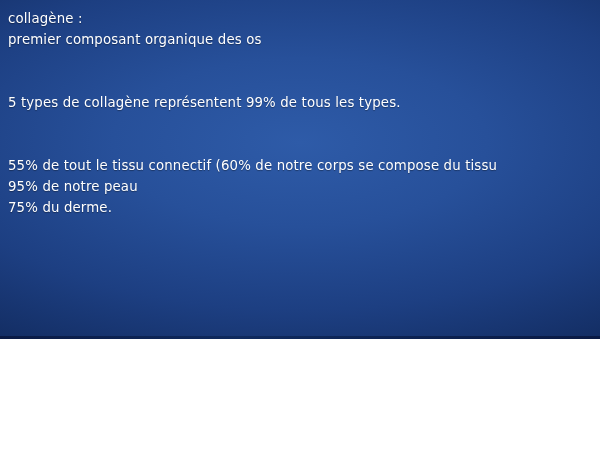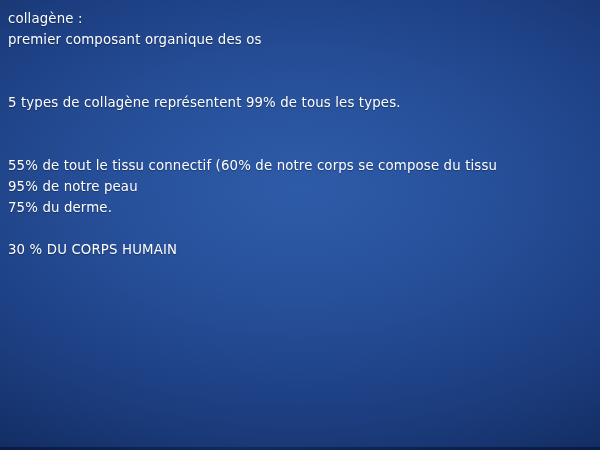--- a/index.html
+++ b/index.html
@@ -8,21 +8,21 @@
   }
   body {
     width: 600px;
     height: 450px;
     overflow: hidden;
     font-family: "DejaVu Sans", sans-serif;
   }
   #slide {
     position: relative;
     width: 600px;
-    height: 450px;
+    height: 339px;
     box-sizing: border-box;
     background: radial-gradient(ellipse 120% 95% at 50% 42%, #2e5ba8 0%, #27509a 26%, #1d3f82 52%, #142f66 72%, #0d2050 88%, #08153c 100%);
     color: #ffffff;
     overflow: hidden;
   }
   #slide::after {
     content: "";
     position: absolute;
     left: 0; right: 0; bottom: 0;
     height: 3px;
@@ -56,19 +56,18 @@
     <div class="line">premier composant organique des os</div>
     <div class="line blank"></div>
     <div class="line blank"></div>
     <div class="line">5 types de collagène représentent 99% de tous les types.</div>
     <div class="line blank"></div>
     <div class="line blank"></div>
     <div class="line">55% de tout le tissu connectif (60% de notre corps se compose du tissu</div>
     <div class="line">95% de notre peau</div>
     <div class="line">75% du derme.</div>
     <div class="line blank"></div>
-    <div class="line">30 % DU CORPS HUMAIN</div>
     <div class="line blank"></div>
     <div class="line blank"></div>
     <div class="line blank"></div>
     <div class="line blank"></div>
   </div>
 </div>
 
 </body></html>

